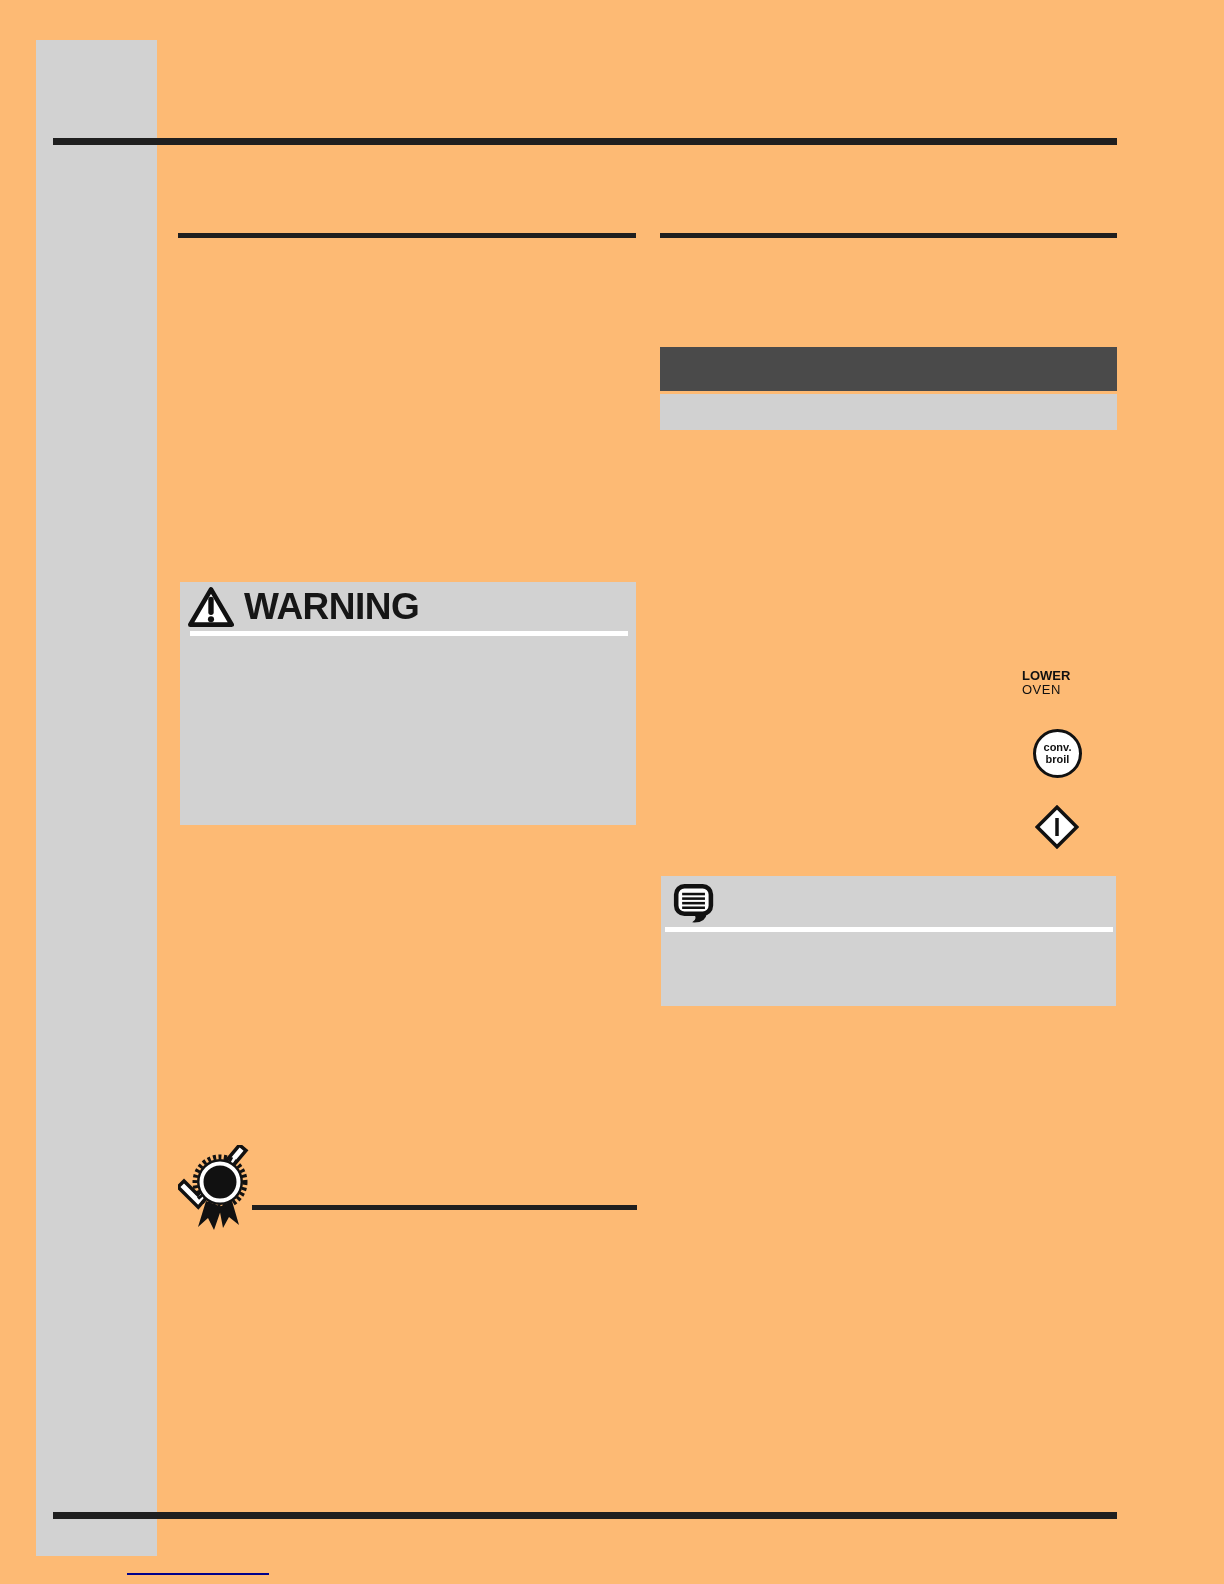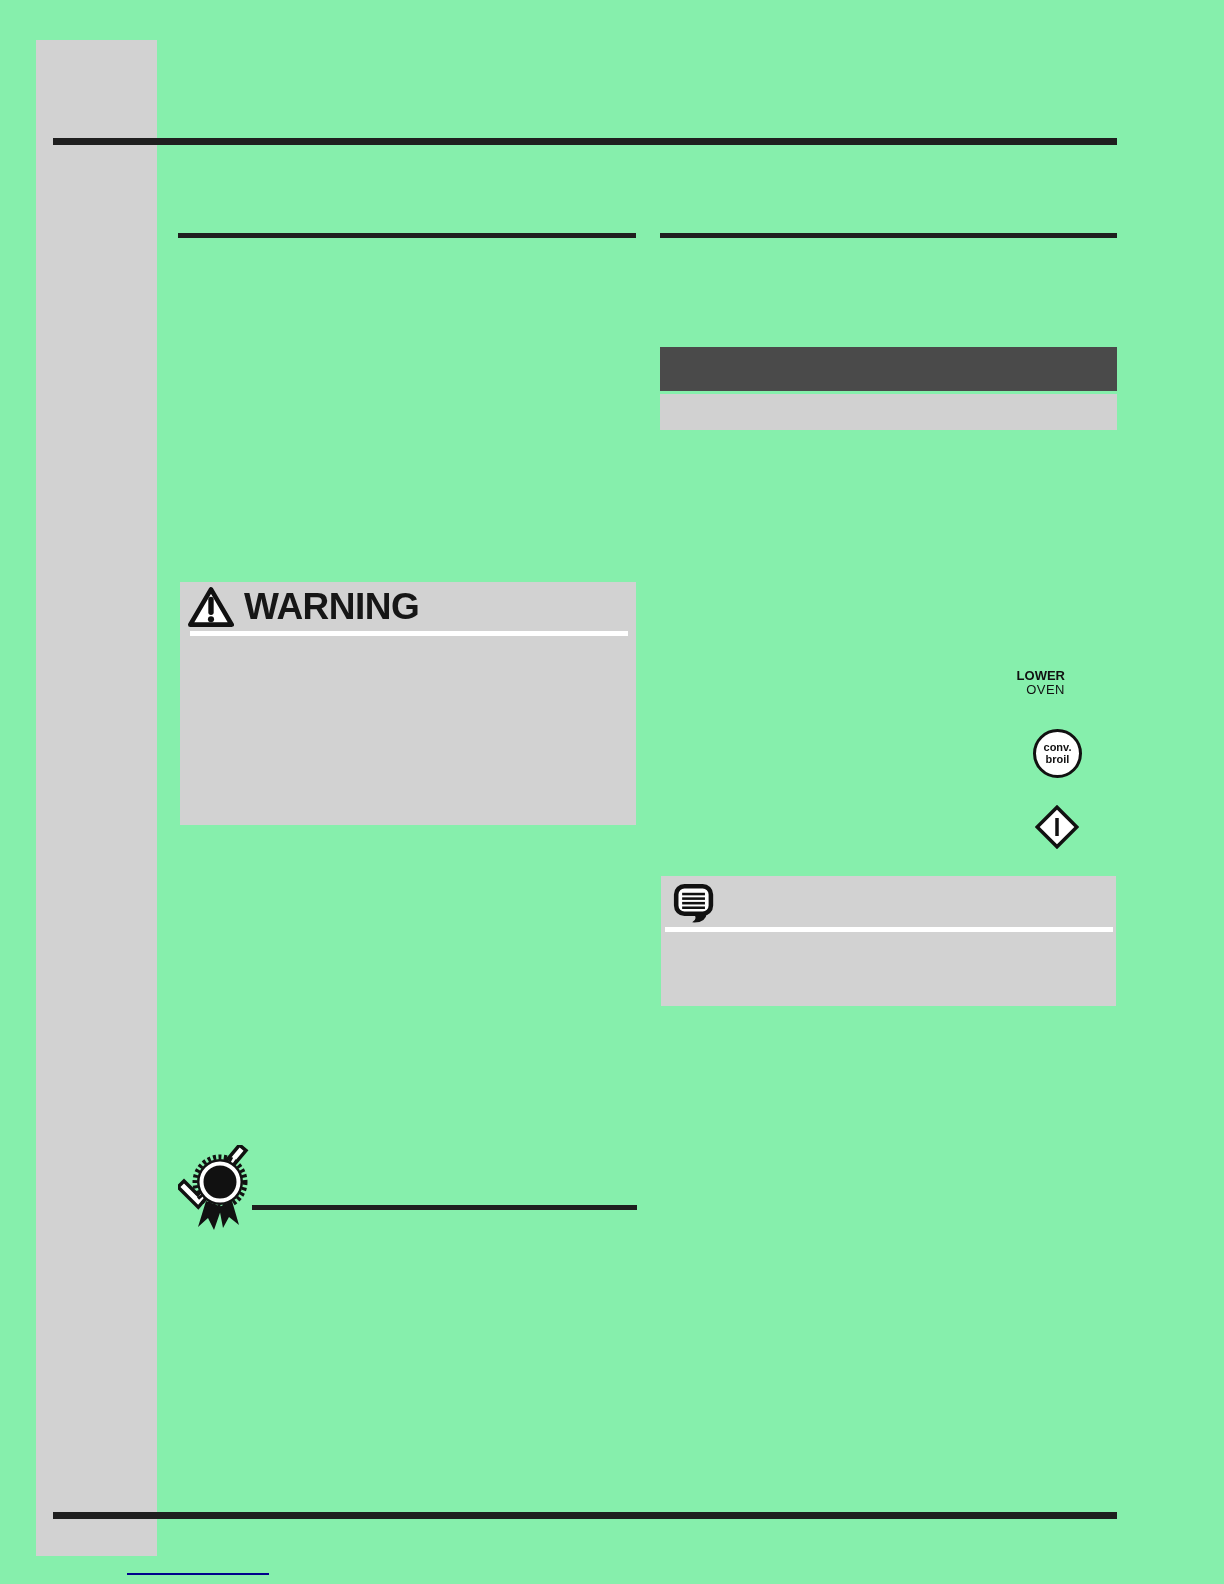--- a/index.html
+++ b/index.html
@@ -1,19 +1,19 @@
 <!DOCTYPE html>
 <html><head>
 <meta charset="utf-8">
 <style>
   html,body{margin:0;padding:0;background:#ffffff;}
   .page{
     position:relative;
     width:1224px;height:1584px;
-    background:#86efac;
+    background:#fdba74;
     font-family:"Liberation Sans", sans-serif;
     overflow:hidden;
   }
   .sidebar{
     position:absolute;left:36px;top:40px;width:121px;height:1516px;
     background:#d2d2d2;
   }
   .rule{position:absolute;background:#1f1f1f;}
   .rule-top{left:53px;top:138px;width:1064px;height:7px;}
   .rule-bottom{left:53px;top:1512px;width:1064px;height:7px;}
@@ -56,22 +56,22 @@
   }
   .note-icon{position:absolute;left:12px;top:7px;}
   .note-underline{
     position:absolute;left:4px;top:51px;width:448px;height:5px;
     background:#ffffff;
   }
 
   .approved-icon{position:absolute;left:178px;top:1145px;}
 
   .oven-label{
-    position:absolute;left:985px;top:669px;width:80px;
-    text-align:right;color:#111;
+    position:absolute;left:1022px;top:669px;width:80px;
+    text-align:left;color:#111;
   }
   .oven-label .line1{font-size:13px;font-weight:bold;line-height:13px;}
   .oven-label .line2{font-size:13px;font-weight:normal;line-height:16px;letter-spacing:0.5px;}
 
   .conv-broil{
     position:absolute;left:1033px;top:729px;width:43px;height:43px;
     border:3px solid #111;border-radius:50%;background:#fff;
     display:flex;flex-direction:column;align-items:center;justify-content:center;
     color:#111;
   }

